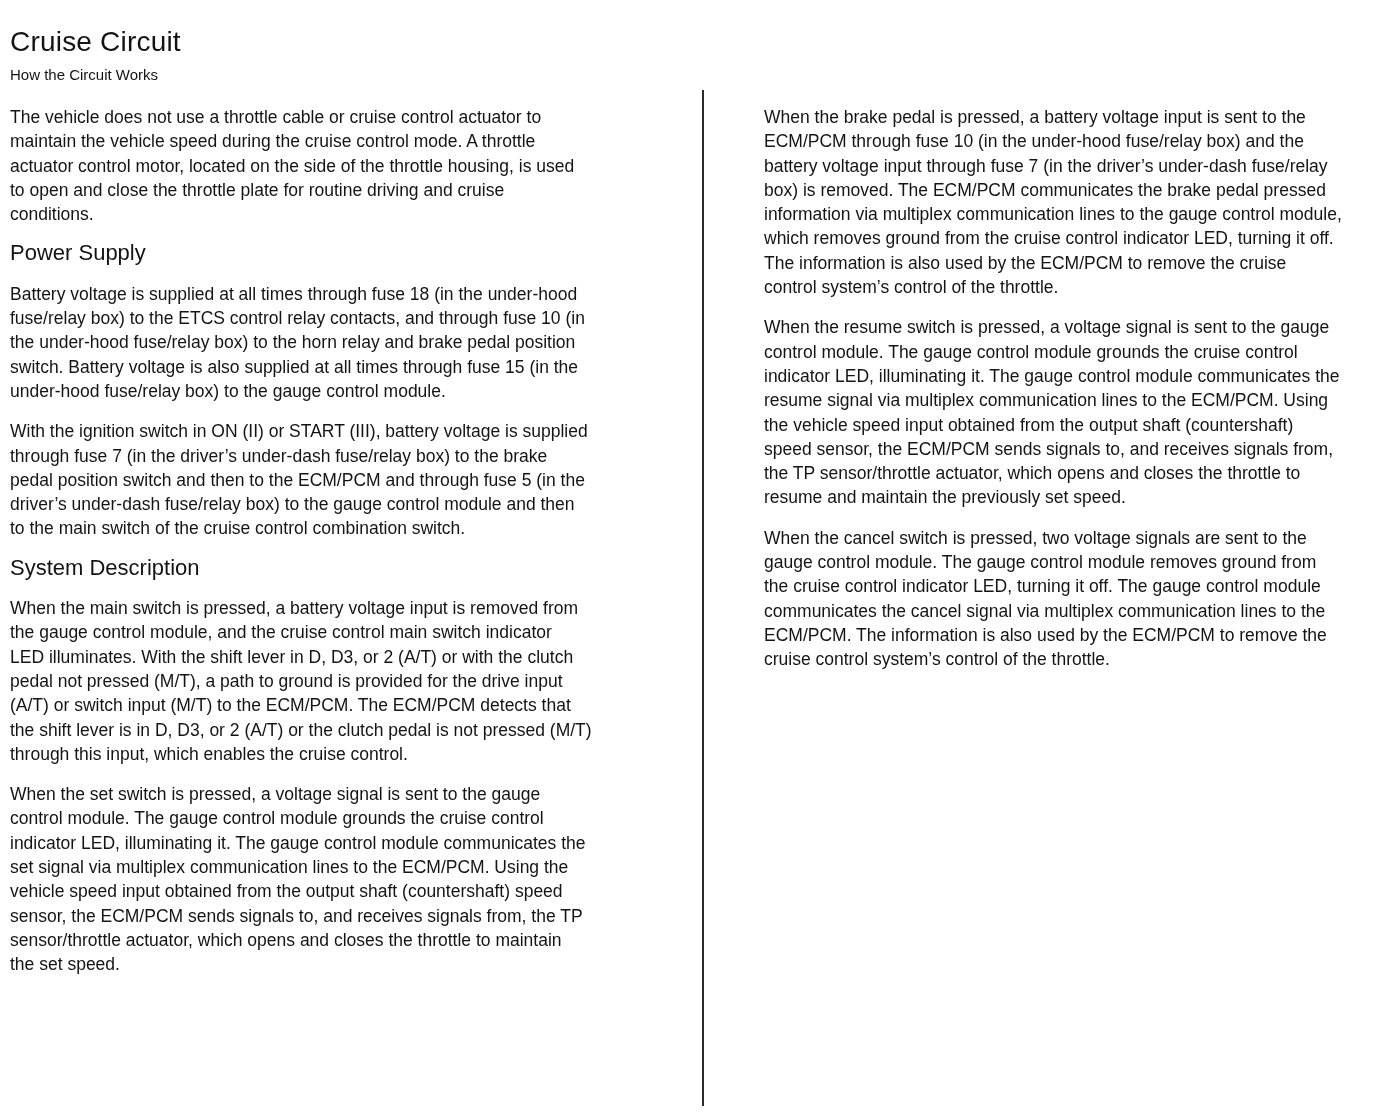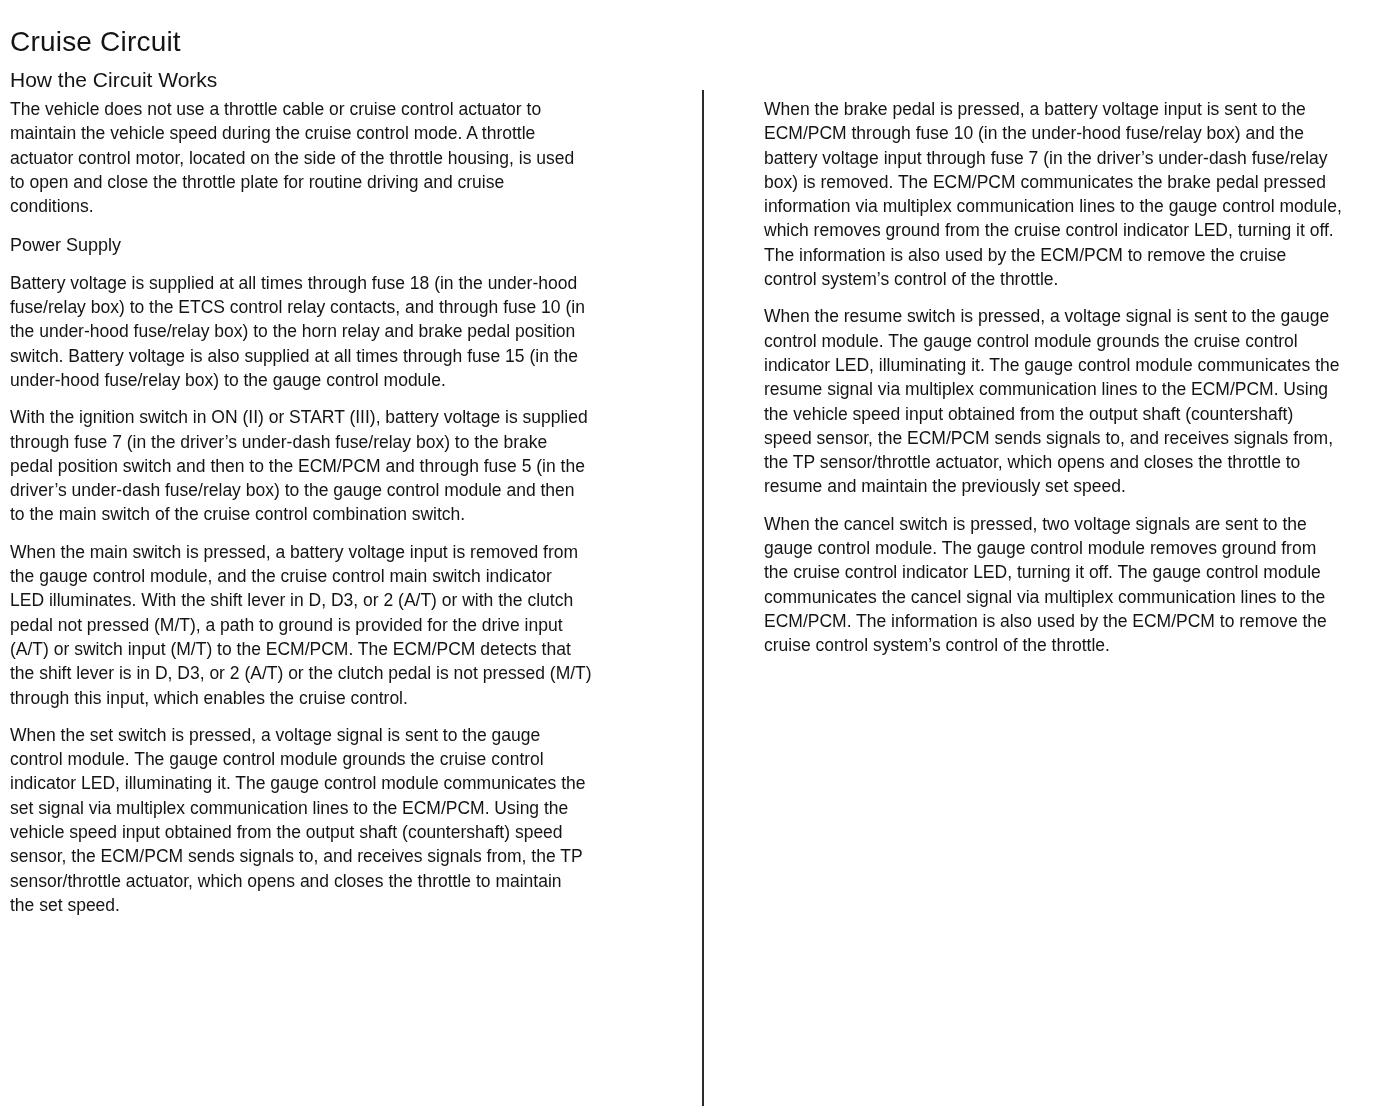--- a/index.html
+++ b/index.html
@@ -22,45 +22,45 @@
     top: 6px;
     font-size: 28px;
     line-height: 34px;
     font-weight: 400;
     letter-spacing: 0.2px;
   }
   .page-subtitle {
     position: absolute;
     left: 10px;
     top: 50px;
-    font-size: 21px;
+    font-size: 15px;
     line-height: 26px;
     font-weight: 400;
   }
   .column {
     position: absolute;
     top: 89px;
     font-size: 17.5px;
     line-height: 24.3px;
   }
   .column-left {
     left: 10px;
     width: 682px;
   }
   .column-right {
     left: 764px;
     width: 672px;
   }
   .column p {
-    margin: 8px 0 13px 0;
+    margin: 16px 0 13px 0;
     white-space: pre-line;
   }
   .column h3 {
     margin: 15px 0 13px 0;
-    font-size: 18px;
+    font-size: 22px;
     line-height: 24.3px;
     font-weight: 400;
   }
   .divider {
     position: absolute;
     left: 702px;
     top: 90px;
     width: 2px;
     height: 1016px;
     background: #2b2b2b;
@@ -87,20 +87,21 @@
     <p>Battery voltage is supplied at all times through fuse 18 (in the under-hood
 fuse/relay box) to the ETCS control relay contacts, and through fuse 10 (in
 the under-hood fuse/relay box) to the horn relay and brake pedal position
 switch. Battery voltage is also supplied at all times through fuse 15 (in the
 under-hood fuse/relay box) to the gauge control module.</p>
     <p>With the ignition switch in ON (II) or START (III), battery voltage is supplied
 through fuse 7 (in the driver’s under-dash fuse/relay box) to the brake
 pedal position switch and then to the ECM/PCM and through fuse 5 (in the
 driver’s under-dash fuse/relay box) to the gauge control module and then
 to the main switch of the cruise control combination switch.</p>
+    <h3>System Description</h3>
     <p>When the main switch is pressed, a battery voltage input is removed from
 the gauge control module, and the cruise control main switch indicator
 LED illuminates. With the shift lever in D, D3, or 2 (A/T) or with the clutch
 pedal not pressed (M/T), a path to ground is provided for the drive input
 (A/T) or switch input (M/T) to the ECM/PCM. The ECM/PCM detects that
 the shift lever is in D, D3, or 2 (A/T) or the clutch pedal is not pressed (M/T)
 through this input, which enables the cruise control.</p>
     <p>When the set switch is pressed, a voltage signal is sent to the gauge
 control module. The gauge control module grounds the cruise control
 indicator LED, illuminating it. The gauge control module communicates the

